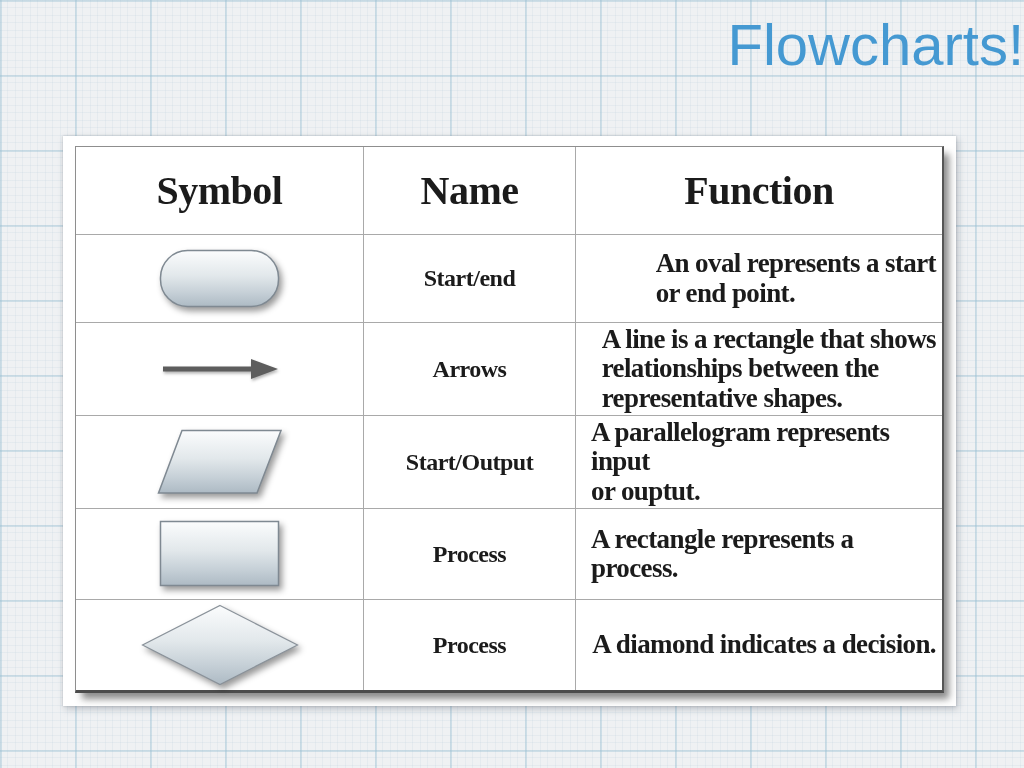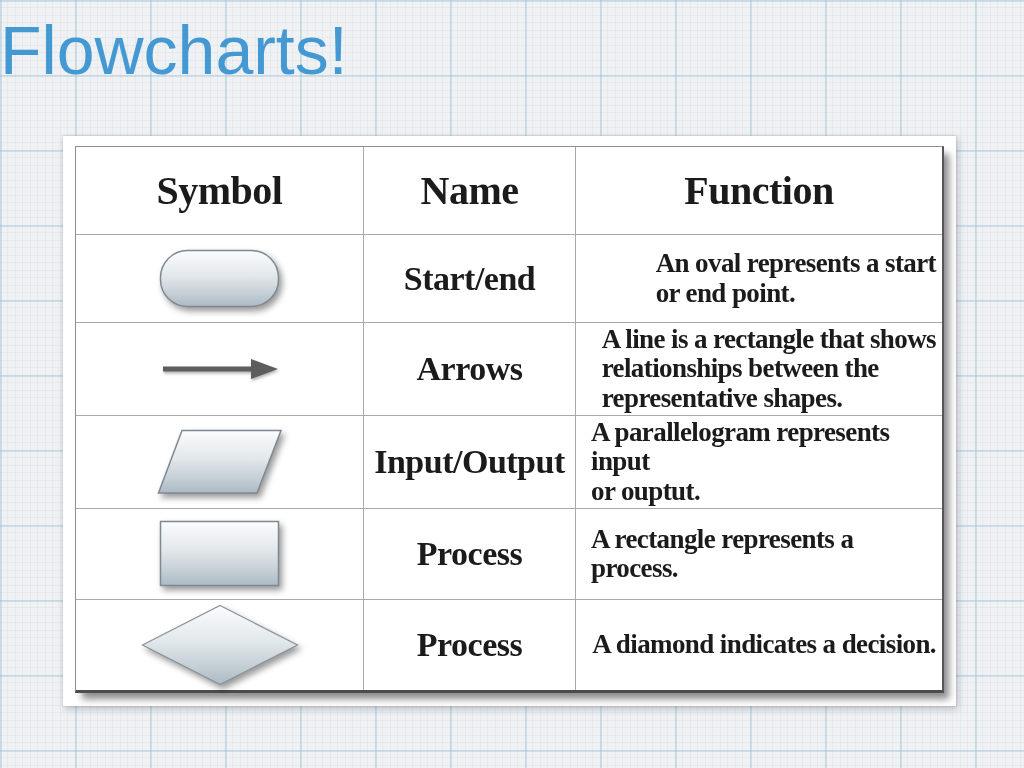--- a/index.html
+++ b/index.html
@@ -14,23 +14,23 @@
     background-color: #eff1f3;
     background-image:
       repeating-linear-gradient(to right,  rgba(150,190,210,0.38) 0 2px, transparent 2px 75px),
       repeating-linear-gradient(to bottom, rgba(150,190,210,0.38) 0 2px, transparent 2px 75px),
       repeating-linear-gradient(to right,  rgba(175,198,214,0.16) 0 1px, transparent 1px 7.5px),
       repeating-linear-gradient(to bottom, rgba(175,198,214,0.16) 0 1px, transparent 1px 7.5px);
   }
   .title {
     position: absolute;
     top: 16px; left: 0; right: 0;
-    text-align: left;
+    text-align: right;
     font-family: "Liberation Sans", sans-serif;
-    font-size: 68px;
+    font-size: 58px;
     font-weight: 400;
     color: #4599d2;
     letter-spacing: 0;
     line-height: 1.0;
   }
   .panel {
     position: absolute;
     left: 63px; top: 136px;
     width: 893px; height: 570px;
     background: #ffffff;
@@ -60,21 +60,21 @@
     border-bottom: 1px solid #a9a9a9;
   }
   .cell.last-col { border-right: none; }
   .cell.last-row { border-bottom: none; }
   .hdr {
     font-size: 40px;
     font-weight: 700;
     letter-spacing: -0.5px;
   }
   .name-cell {
-    font-size: 34px;
+    font-size: 24px;
     font-weight: 700;
     letter-spacing: -0.5px;
     text-align: center;
   }
   .fn-cell {
     justify-content: flex-end;
     padding-left: 15px;
     padding-right: 6px;
   }
   .fn-text {
@@ -139,21 +139,21 @@
             <linearGradient id="gradPara" x1="0" y1="0" x2="0" y2="1">
               <stop offset="0%" stop-color="#fbfcfd"></stop>
               <stop offset="45%" stop-color="#e2e8eb"></stop>
               <stop offset="75%" stop-color="#c6d0d7"></stop>
               <stop offset="100%" stop-color="#adbac4"></stop>
             </linearGradient>
           </defs>
           <polygon points="25,1.5 124,1.5 100,64 1.5,64" fill="url(#gradPara)" stroke="#7f8992" stroke-width="1.5"></polygon>
         </svg>
       </div>
-      <div class="cell name-cell">Input/Output</div>
+      <div class="cell name-cell">Start/Output</div>
       <div class="cell fn-cell last-col">
         <div class="fn-text">A parallelogram represents input
 or ouptut.</div>
       </div>
 
       <div class="cell">
         <svg class="shape-svg" width="122" height="68" viewBox="0 0 122 68">
           <defs>
             <linearGradient id="gradRect" x1="0" y1="0" x2="0" y2="1">
               <stop offset="0%" stop-color="#fbfcfd"></stop>

